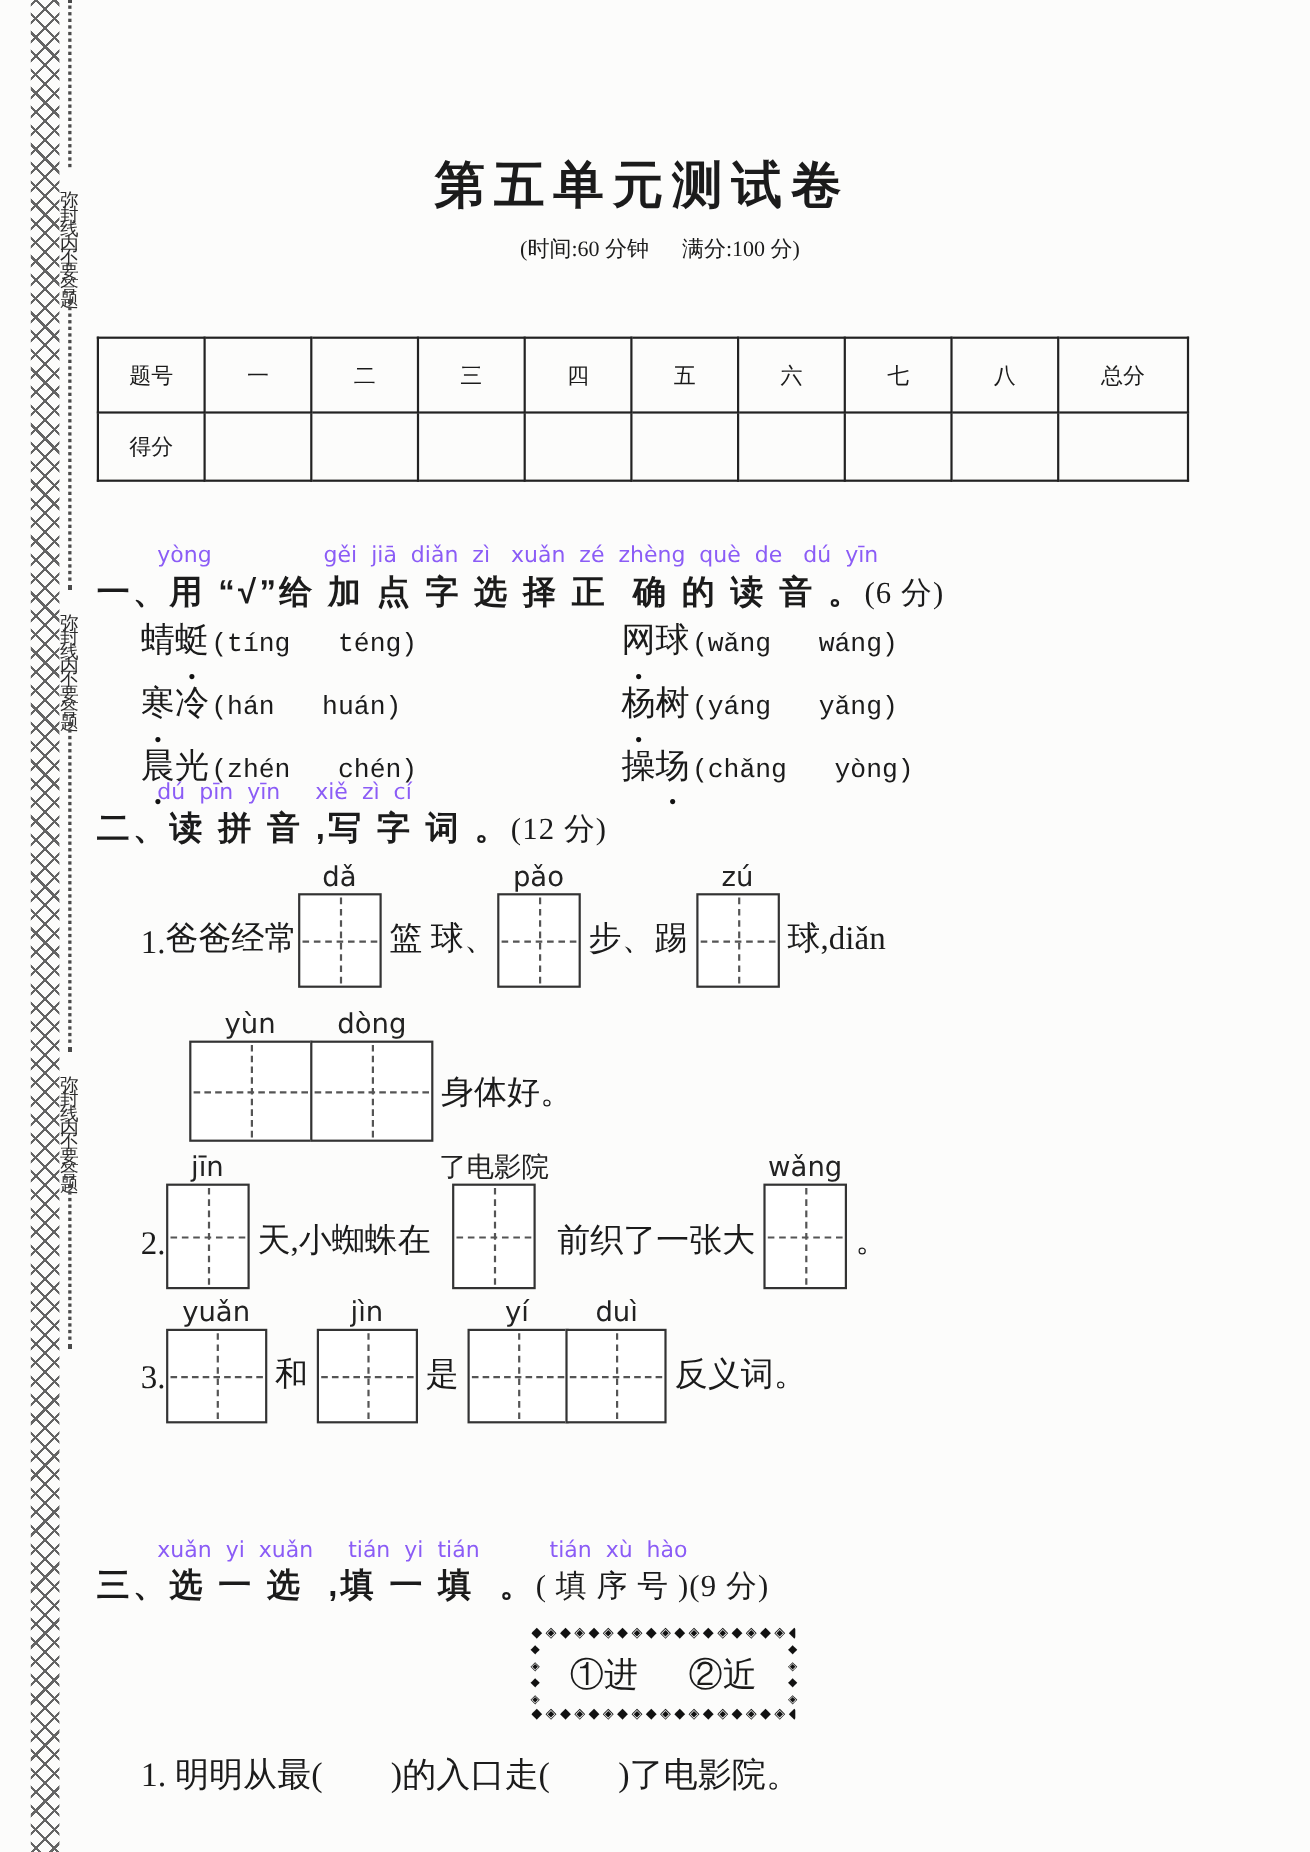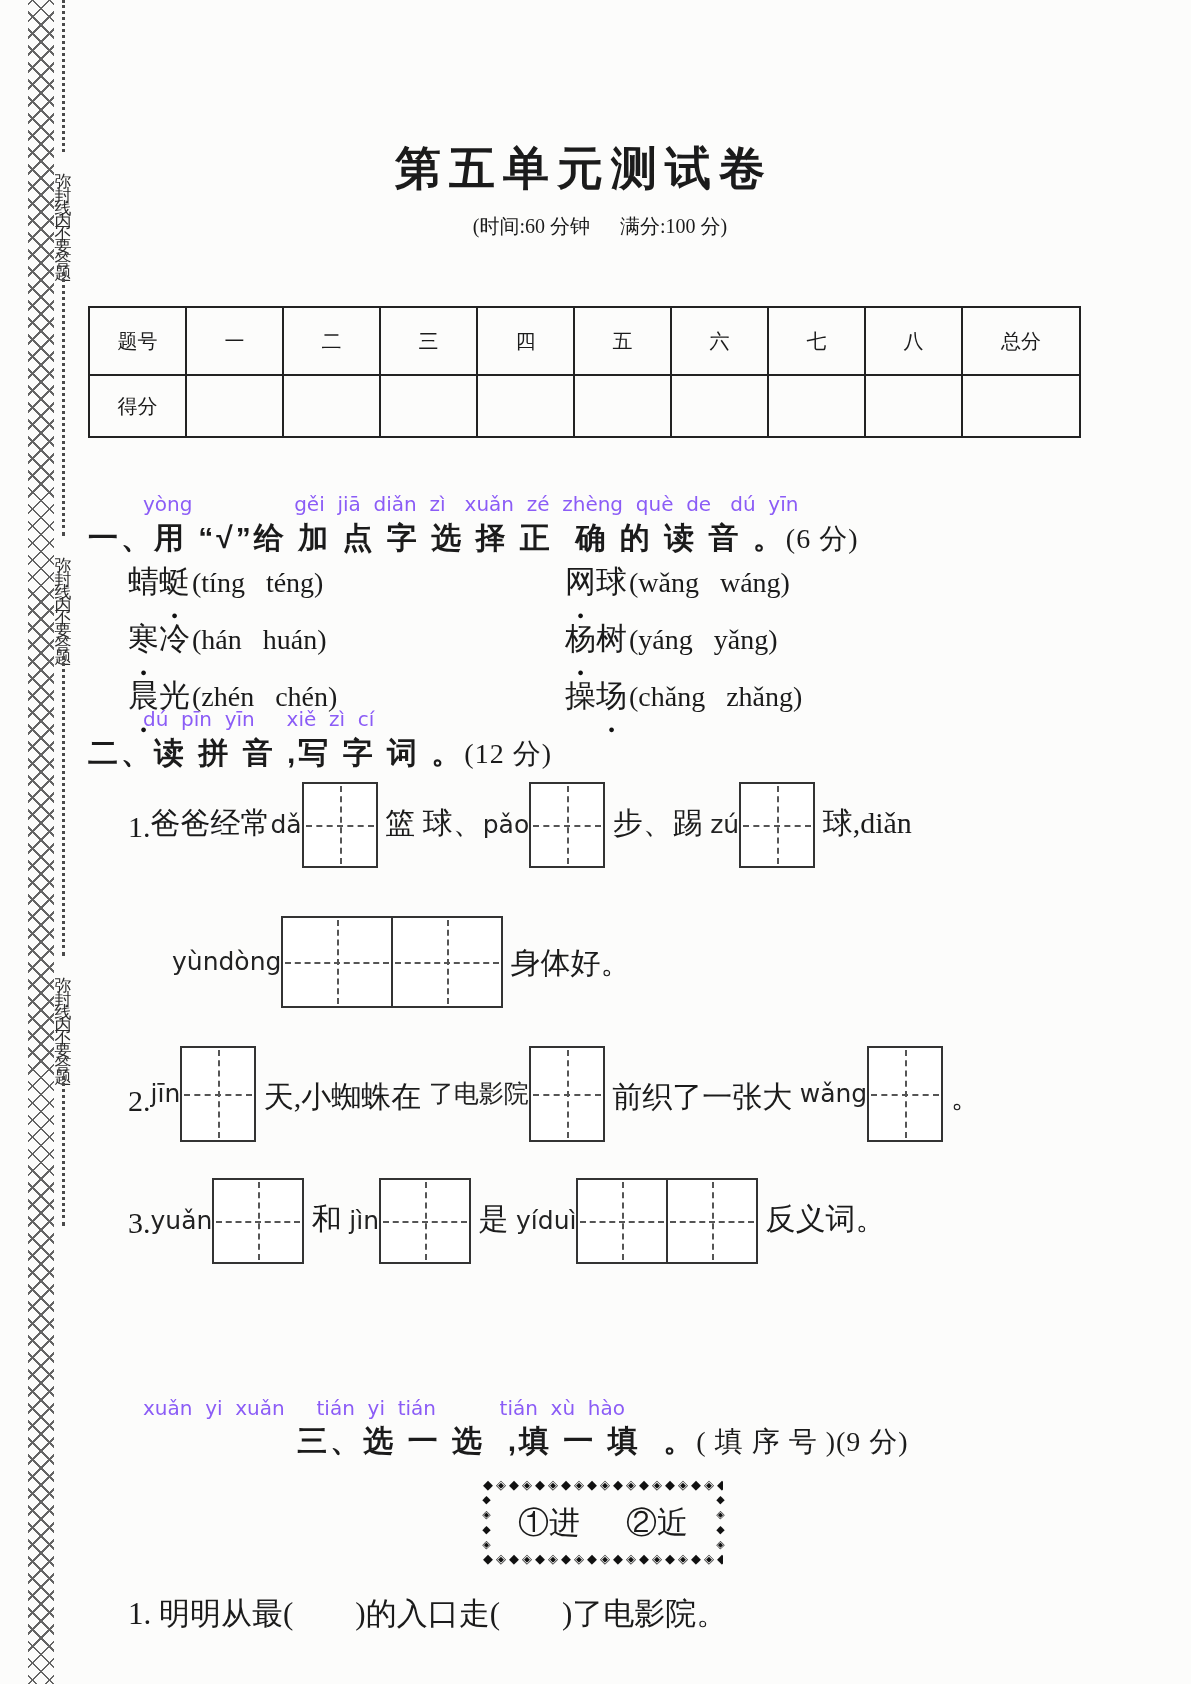--- a/index.html
+++ b/index.html
@@ -70,28 +70,28 @@
     display:grid; grid-template-columns:437px 1fr; row-gap:15px;
     font-size:31px;
   }
   .word-item { display:flex; align-items:baseline; }
   .wchars span { position:relative; }
   .dotchar::after {
     content:"●"; position:absolute; left:50%; transform:translateX(-50%);
     bottom:-22px; font-size:11px; color:#111;
   }
   .wopts {
-    font-family:Liberation Serif, serif;
-    font-size:28px; white-space:pre; margin-left:2px;
+    font-family:Liberation Mono, monospace;
+    font-size:24px; white-space:pre; margin-left:2px;
   }
 
   
   .qrow { position:absolute; display:flex; align-items:flex-end; font-size:30px; white-space:pre; }
   .qrow .qt { padding-bottom:24px; }
-  .pbox { display:inline-flex; flex-direction:row; align-items:center; }
+  .pbox { display:inline-flex; flex-direction:column; align-items:center; }
   .pin, .pinrow {
     font-family:"DejaVu Sans","Liberation Sans",sans-serif;
     font-size:25px; color:#222; line-height:30px;
   }
   .pinrow { display:flex; width:100%; }
   .pinrow span { flex:1; text-align:center; }
   .tzg {
     position:relative; width:76px; height:86px;
     border:2.5px solid #333; background:#fff;
   }
@@ -205,21 +205,21 @@
     <div class="word-item">
       <span class="wchars"><span></span><span class="dotchar">杨</span><span>树</span></span>
       <span class="wopts">(yáng   yǎng)</span>
     </div>
     <div class="word-item">
       <span class="wchars"><span></span><span class="dotchar">晨</span><span>光</span></span>
       <span class="wopts">(zhén   chén)</span>
     </div>
     <div class="word-item">
       <span class="wchars"><span>操</span><span class="dotchar">场</span><span></span></span>
-      <span class="wopts">(chǎng   zhǎng)</span>
+      <span class="wopts">(chǎng   yòng)</span>
     </div>
   </div>
 
   <div class="pinyin-line" style="left:143px; top:707px;">dú  pīn  yīn     xiě  zì  cí</div>
   <div class="sec-heading" style="top:733px;"><span>二、读 拼 音 ,写 字 词 。</span><span class="sec-score">(12 分)</span></div>
 
   <div class="qrow" style="left:128px; top:782px;">
     <span class="qt">1.</span><span class="qt">爸爸经常</span>
     <span class="pbox"><span class="pin">dǎ</span><span class="tzg"></span></span>
     <span class="qt"> 篮 球、</span>
@@ -254,21 +254,21 @@
     <span class="pbox"><span class="pin">jìn</span><span class="tzg mid"></span></span>
     <span class="qt"> 是 </span>
     <span class="pbox">
       <span class="pinrow"><span>yí</span><span>duì</span></span>
       <span class="tzg-row"><span class="tzg mid"></span><span class="tzg mid"></span></span>
     </span>
     <span class="qt"> 反义词。</span>
   </div>
 
   <div class="pinyin-line" style="left:143px; top:1396px;">xuǎn  yi  xuǎn     tián  yi  tián          tián  xù  hào</div>
-  <div class="sec-heading" style="top:1421px;text-align:center;"><span>三、选 一 选  ,填 一 填  。</span><span class="sec-score">( 填 序 号 )</span><span class="sec-score">(9 分)</span></div>
+  <div class="sec-heading" style="top:1421px;"><span>三、选 一 选  ,填 一 填  。</span><span class="sec-score">( 填 序 号 )</span><span class="sec-score">(9 分)</span></div>
 
   <div class="ob">
     <span class="ob-edge ob-top">◆◈◆◈◆◈◆◈◆◈◆◈◆◈◆◈◆◈◆◈◆◈◆◈◆◈◆</span>
     <span class="ob-edge ob-bottom">◆◈◆◈◆◈◆◈◆◈◆◈◆◈◆◈◆◈◆◈◆◈◆◈◆◈◆</span>
     <span class="ob-edge ob-left">◆◈◆◈◆</span>
     <span class="ob-edge ob-right">◆◈◆◈◆</span>
     <span>①进</span>
     <span>②近</span>
   </div>
 

